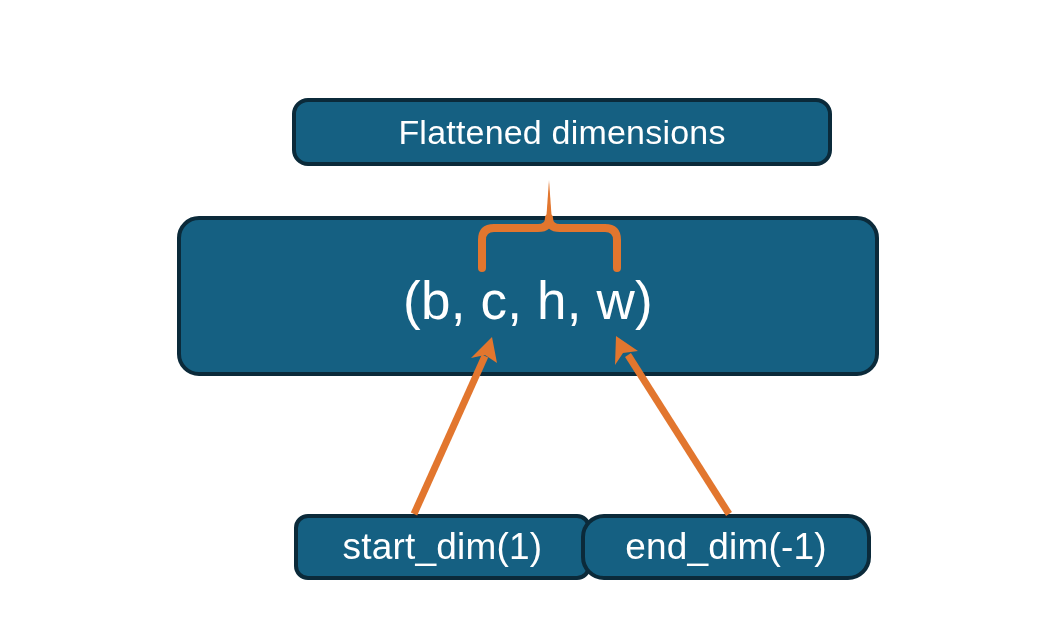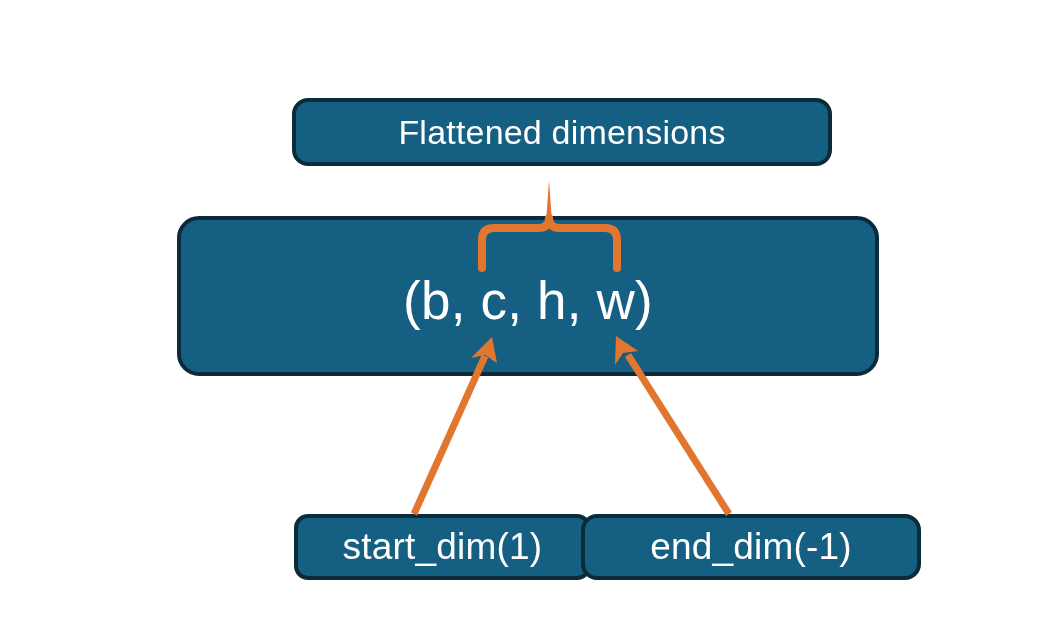--- a/index.html
+++ b/index.html
@@ -58,23 +58,23 @@
     top: 514px;
     width: 297px;
     height: 66px;
     border-radius: 14px;
     font-size: 37px;
     margin-left: 27px;
   }
   #node-end {
     left: 581px;
     top: 514px;
-    width: 340px;
+    width: 290px;
     height: 66px;
-    border-radius: 16px;
+    border-radius: 23px;
     font-size: 37px;
   }
   #overlay-under {
     position: absolute;
     left: 0;
     top: 0;
     width: 1038px;
     height: 632px;
     z-index: 0;
     pointer-events: none;

